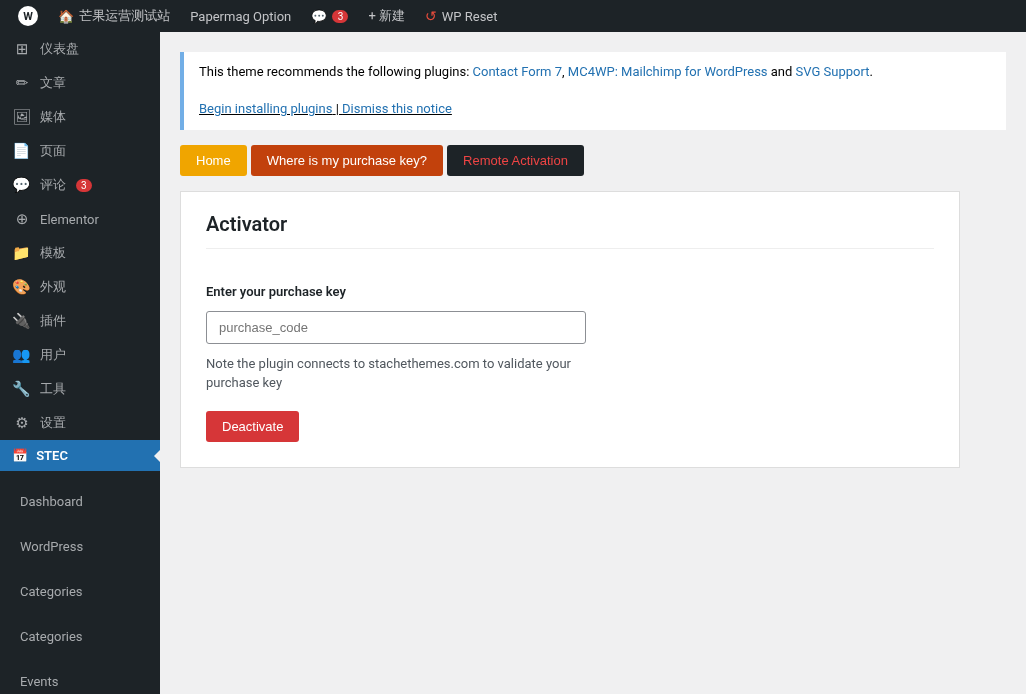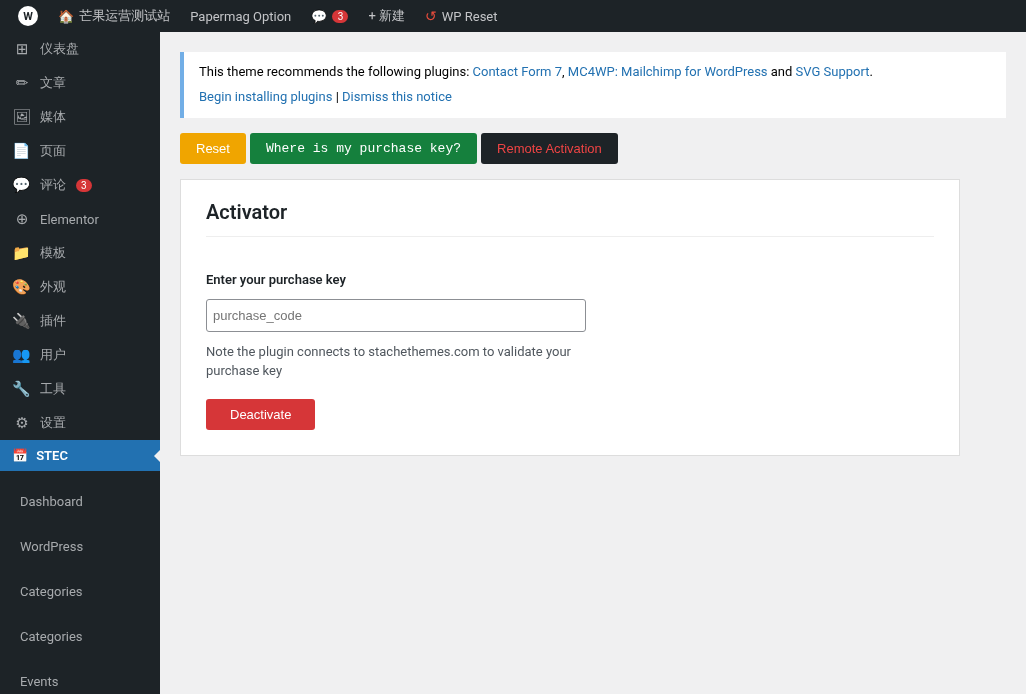--- a/index.html
+++ b/index.html
@@ -118,38 +118,38 @@
     
     .notice-box {
       background: #fff;
       border-left: 4px solid #72aee6;
       padding: 10px 15px;
       margin-bottom: 15px;
       font-size: 13px;
       line-height: 1.6;
     }
     .notice-box a { color: #2271b1; text-decoration: none; }
-    .notice-box .notice-links { margin-top: 4px; }
+    .notice-box .notice-links { margin-top: 16px; text-decoration: underline; }
 
     
     .tabs-row {
       display: flex;
       gap: 4px;
       margin-bottom: 15px;
       align-items: center;
     }
     .tab-btn {
       padding: 8px 16px;
       border: none;
       cursor: pointer;
       font-size: 13px;
       border-radius: 3px;
     }
     .tab-btn.home { background: #f0a500; color: #fff; }
-    .tab-btn.purchase { background: #15803d; color: #fff; font-family: Liberation Mono, monospace; }
+    .tab-btn.purchase { background: #c2410c; color: #fff; }
     .tab-btn.remote { background: #1d2327; color: #ef4444; }
 
     
     .activator-card {
       background: #fff;
       border: 1px solid #ddd;
       padding: 20px 25px 25px;
       max-width: 780px;
     }
     .activator-title {
@@ -162,39 +162,39 @@
     }
     .form-label {
       font-size: 13px;
       font-weight: 600;
       color: #1d2327;
       margin-bottom: 12px;
       display: block;
     }
     .form-input {
       width: 380px;
-      padding: 8px 6px;
+      padding: 8px 12px;
       border: 1px solid #8c8f94;
       border-radius: 3px;
       font-size: 13px;
       color: #a7aaad;
       display: block;
       margin-bottom: 10px;
     }
     .form-note {
       font-size: 13px;
       color: #50575e;
       margin-bottom: 18px;
       line-height: 1.5;
     }
     .deactivate-btn {
       background: #d63638;
       color: #fff;
       border: none;
-      padding: 8px 24px;
+      padding: 8px 16px;
       font-size: 13px;
       cursor: pointer;
       border-radius: 3px;
     }
   </style>
 </head>
 <body>
 
 <div id="wpadminbar">
   <div class="adminbar-item">
@@ -303,21 +303,21 @@
     <div class="notice-box">
       <span>This theme recommends the following plugins: </span><a href="#">Contact Form 7</a><span>, </span><a href="#">MC4WP: Mailchimp for WordPress</a><span> and </span><a href="#">SVG Support</a><span>.</span>
       <div class="notice-links">
         <a href="#">Begin installing plugins</a>
         <span> | </span>
         <a href="#">Dismiss this notice</a>
       </div>
     </div>
 
     <div class="tabs-row">
-      <button class="tab-btn home">Reset</button>
+      <button class="tab-btn home">Home</button>
       <button class="tab-btn purchase">Where is my purchase key?</button>
       <button class="tab-btn remote">Remote Activation</button>
     </div>
 
     <div class="activator-card">
       <div class="activator-title">Activator</div>
 
       <label class="form-label">Enter your purchase key</label>
       <input class="form-input" type="text" placeholder="purchase_code" style="">
 

